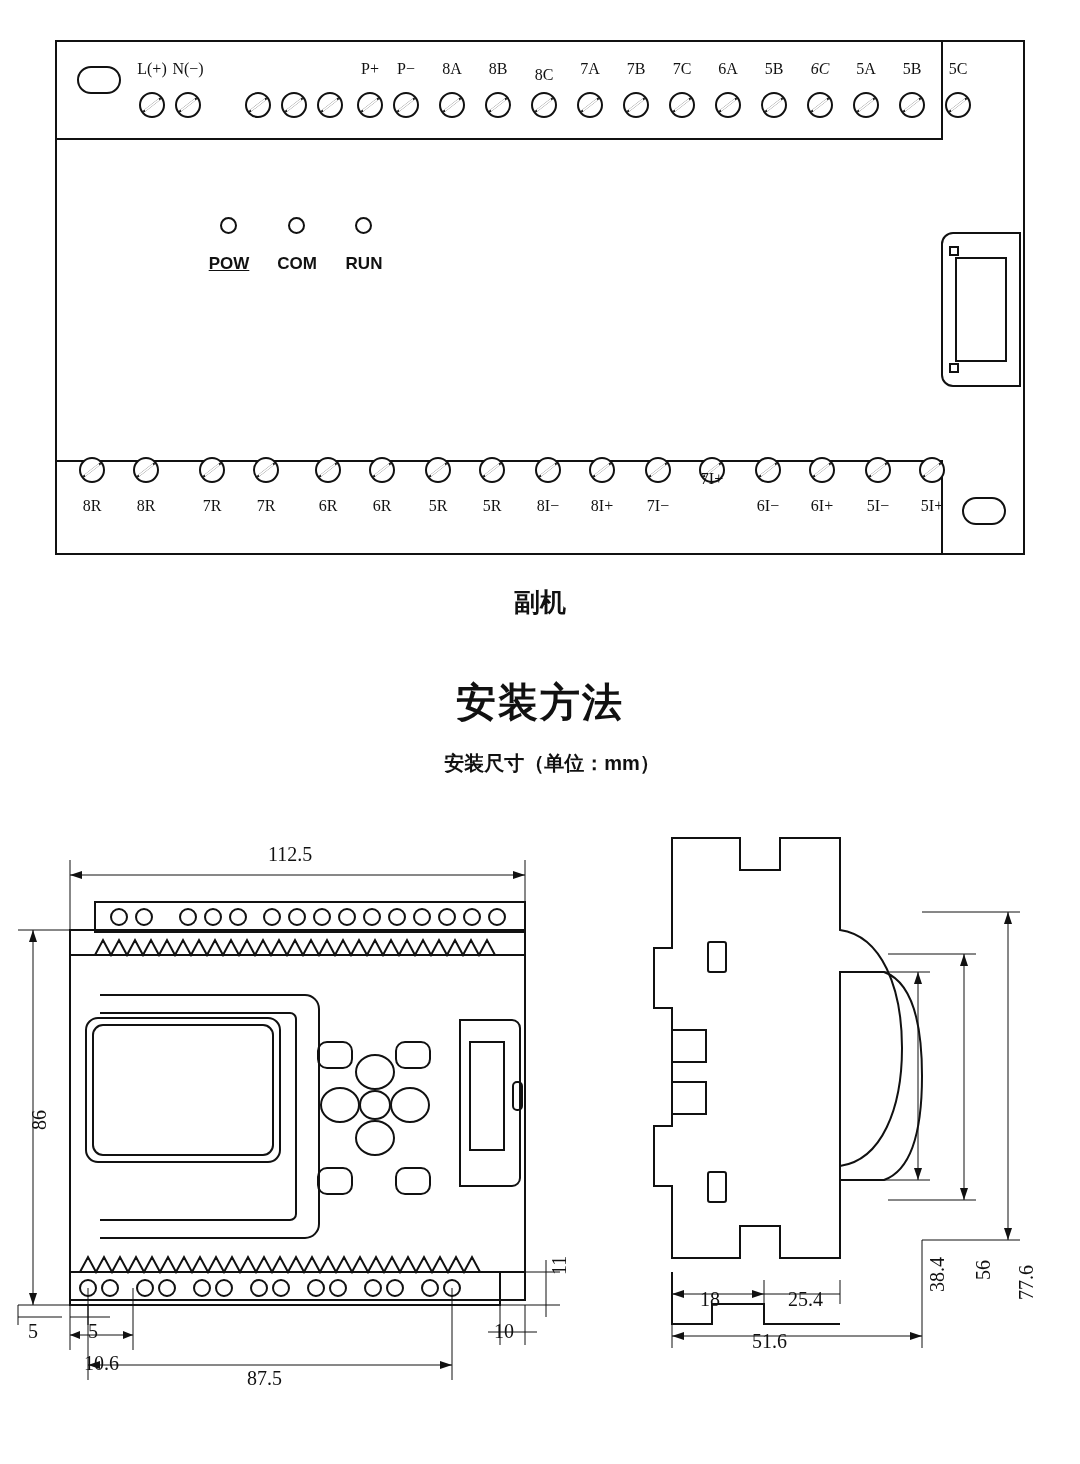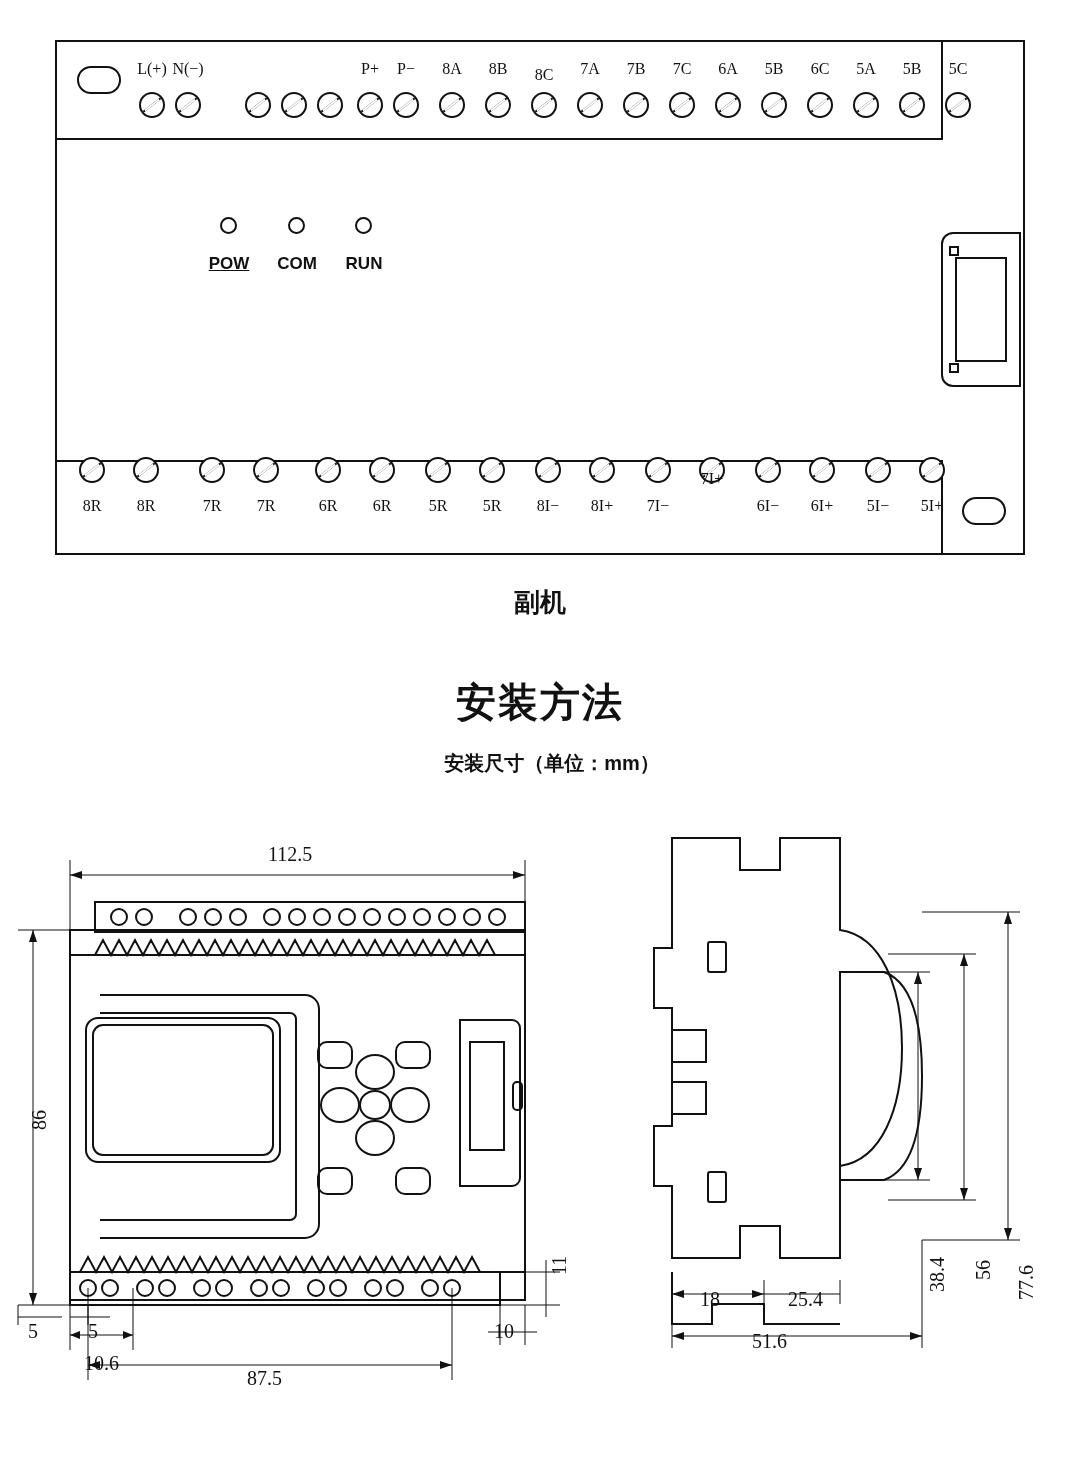--- a/index.html
+++ b/index.html
@@ -79,21 +79,21 @@
         <div class="lbl" style="left: 278px; top: 18px; width: 70px;">P+</div>
         <div class="lbl" style="left: 314px; top: 18px; width: 70px;">P−</div>
         <div class="lbl" style="left: 360px; top: 18px; width: 70px;">8A</div>
         <div class="lbl" style="left: 406px; top: 18px; width: 70px;">8B</div>
         <div class="lbl" style="left: 452px; top: 24px; width: 70px;">8C</div>
         <div class="lbl" style="left: 498px; top: 18px; width: 70px;">7A</div>
         <div class="lbl" style="left: 544px; top: 18px; width: 70px;">7B</div>
         <div class="lbl" style="left: 590px; top: 18px; width: 70px;">7C</div>
         <div class="lbl" style="left: 636px; top: 18px; width: 70px;">6A</div>
         <div class="lbl" style="left: 682px; top: 18px; width: 70px;">5B</div>
-        <div class="lbl" style="left: 728px; top: 18px; width: 70px;">6C</div>
+        <div class="lbl" style="left: 728px; top: 18px; width: 70px; font-style: italic;">6C</div>
         <div class="lbl" style="left: 774px; top: 18px; width: 70px;">5A</div>
         <div class="lbl" style="left: 820px; top: 18px; width: 70px;">5B</div>
         <div class="lbl" style="left: 866px; top: 18px; width: 70px;">5C</div>
       </div>
 
     <div id="bot-screws">
         <div class="screw" style="left: 22px; top: 415px;"></div>
         <div class="screw" style="left: 76px; top: 415px;"></div>
         <div class="screw" style="left: 142px; top: 415px;"></div>
         <div class="screw" style="left: 196px; top: 415px;"></div>

